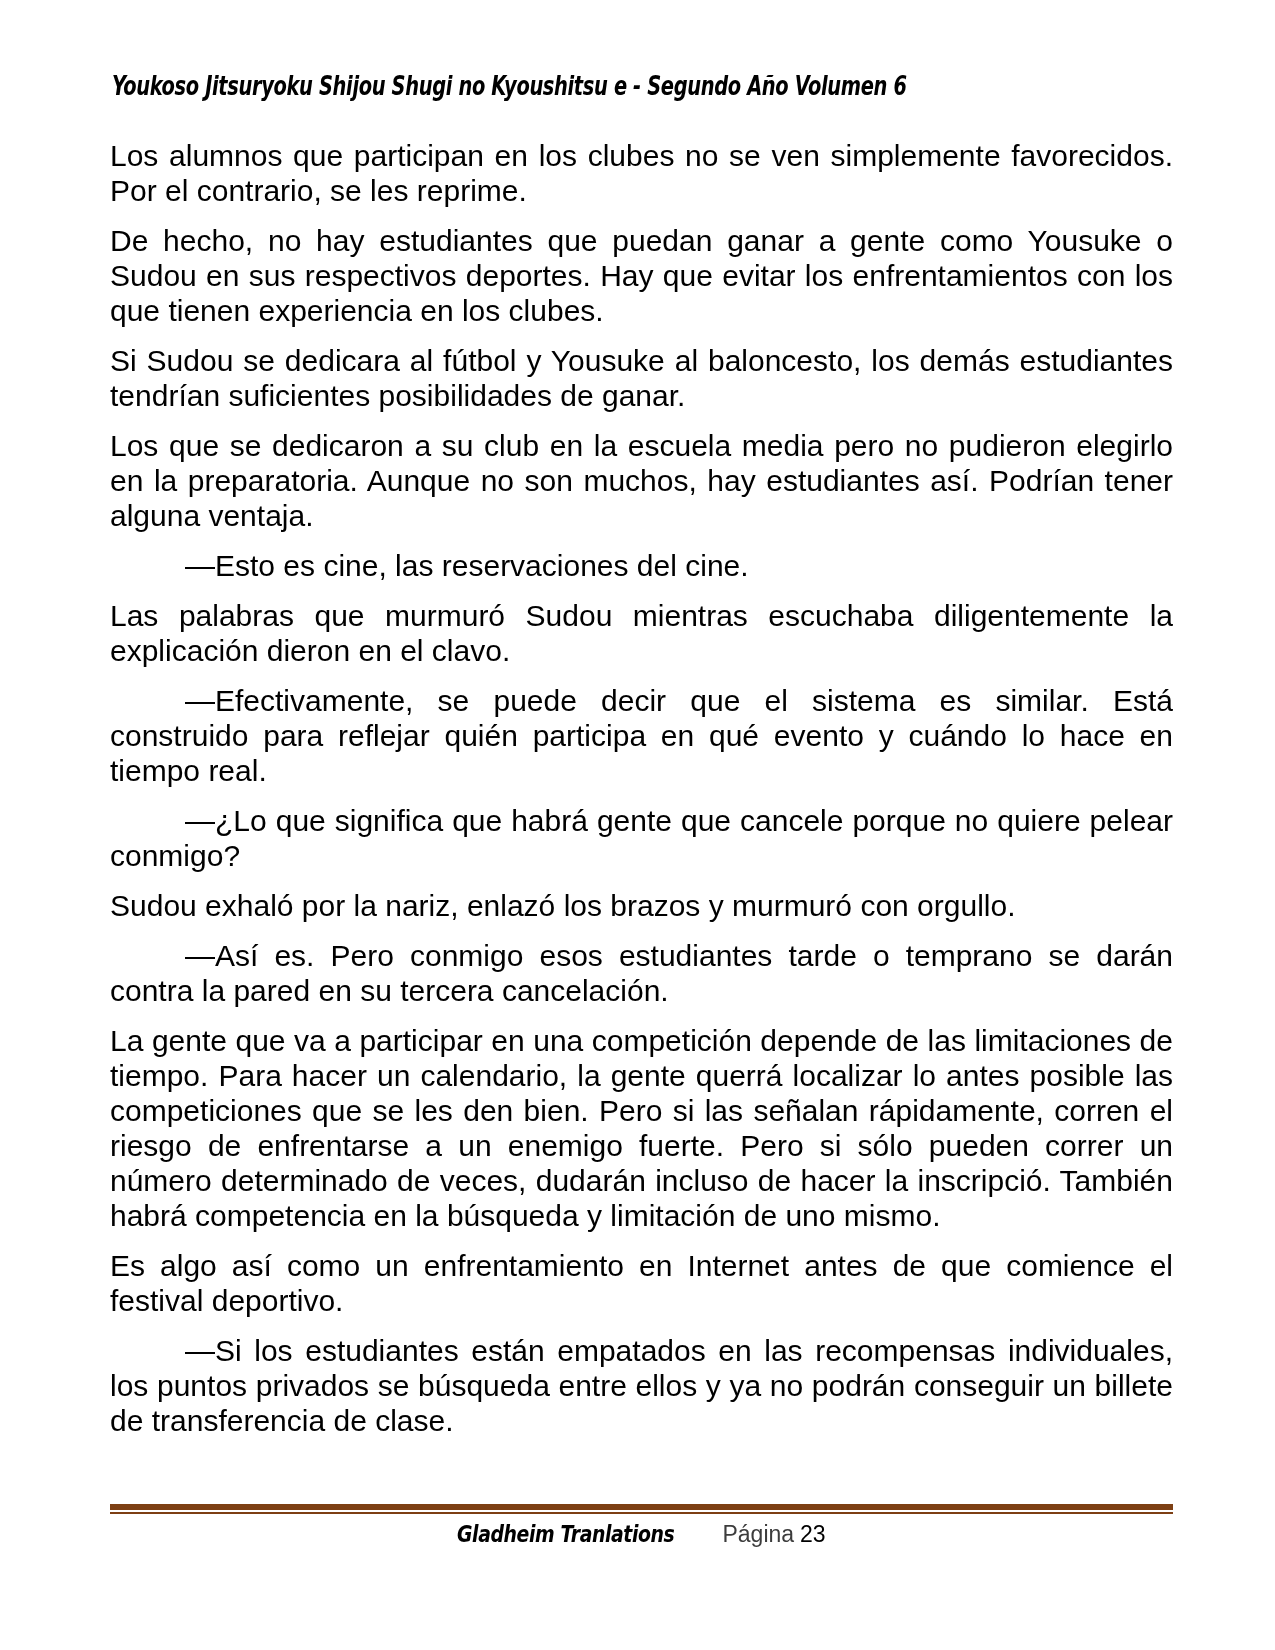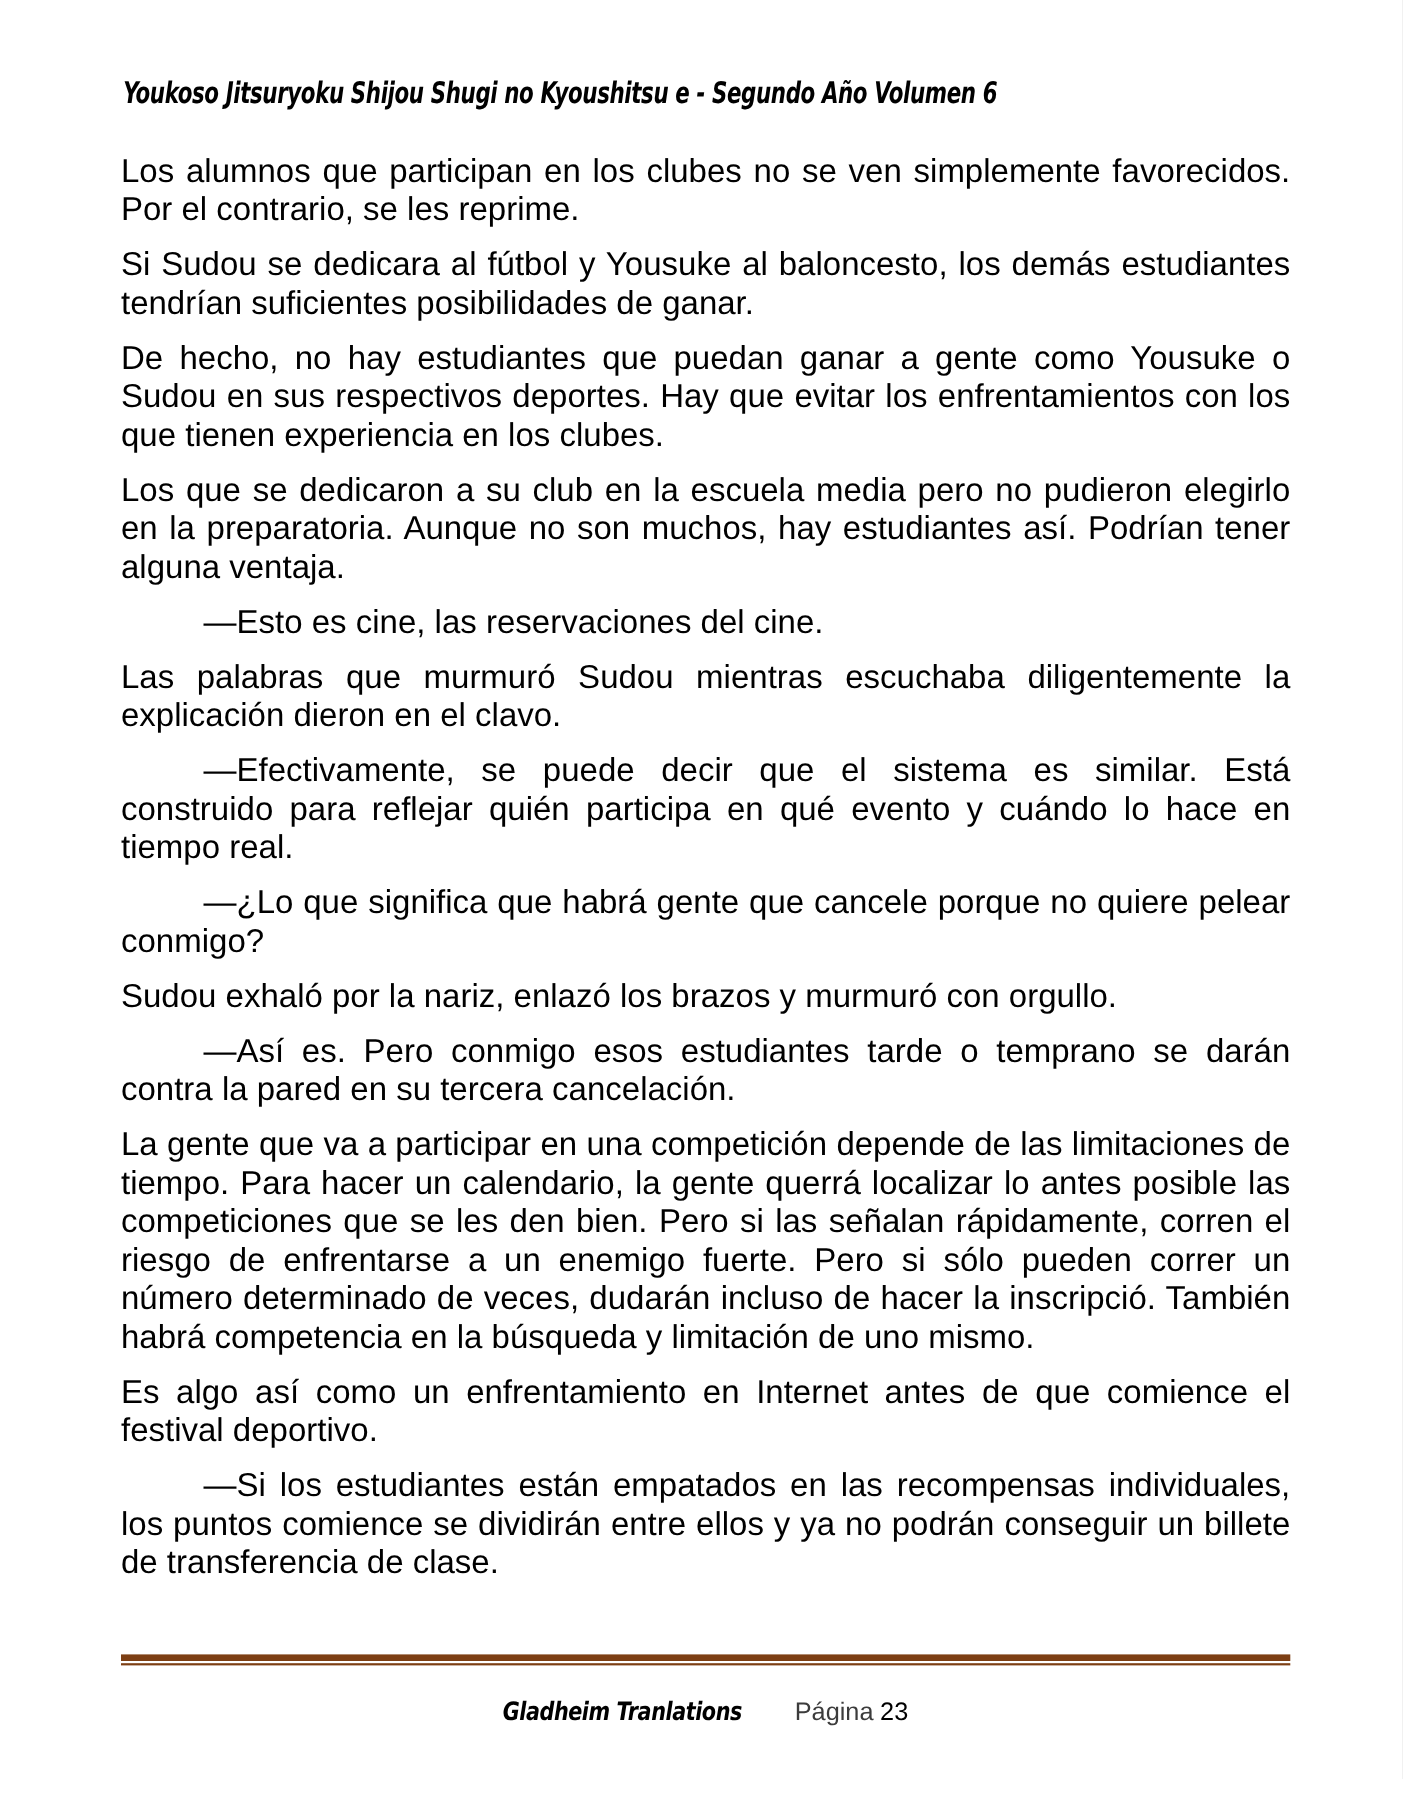--- a/index.html
+++ b/index.html
@@ -67,50 +67,49 @@
     font-size: 23px;
     letter-spacing: -0.5px;
     transform: scaleX(0.82);
     transform-origin: left center;
     white-space: nowrap;
   }
   .page-label {
     font-size: 23px;
     color: #3c3c3c;
     white-space: nowrap;
-    margin-top: 22px;
   }
   .page-label .num {
     color: #000000;
     margin-left: 6px;
   }
 </style>
 </head>
 <body>
 
 <div class="page">
 
   <div class="header">
     <span class="header-title">Youkoso Jitsuryoku Shijou Shugi no Kyoushitsu e - Segundo Año Volumen 6</span>
   </div>
 
   <div class="content">
       <p>Los alumnos que participan en los clubes no se ven simplemente favorecidos. Por el contrario, se les reprime.</p>
+      <p>De hecho, no hay estudiantes que puedan ganar a gente como Yousuke o Sudou en sus respectivos deportes. Hay que evitar los enfrentamientos con los que tienen experiencia en los clubes.</p>
       <p>Si Sudou se dedicara al fútbol y Yousuke al baloncesto, los demás estudiantes tendrían suficientes posibilidades de ganar.</p>
-      <p>De hecho, no hay estudiantes que puedan ganar a gente como Yousuke o Sudou en sus respectivos deportes. Hay que evitar los enfrentamientos con los que tienen experiencia en los clubes.</p>
       <p>Los que se dedicaron a su club en la escuela media pero no pudieron elegirlo en la preparatoria. Aunque no son muchos, hay estudiantes así. Podrían tener alguna ventaja.</p>
       <p class="dialogue">—Esto es cine, las reservaciones del cine.</p>
       <p>Las palabras que murmuró Sudou mientras escuchaba diligentemente la explicación dieron en el clavo.</p>
       <p class="dialogue">—Efectivamente, se puede decir que el sistema es similar. Está construido para reflejar quién participa en qué evento y cuándo lo hace en tiempo real.</p>
       <p class="dialogue">—¿Lo que significa que habrá gente que cancele porque no quiere pelear conmigo?</p>
       <p>Sudou exhaló por la nariz, enlazó los brazos y murmuró con orgullo.</p>
       <p class="dialogue">—Así es. Pero conmigo esos estudiantes tarde o temprano se darán contra la pared en su tercera cancelación.</p>
       <p>La gente que va a participar en una competición depende de las limitaciones de tiempo. Para hacer un calendario, la gente querrá localizar lo antes posible las competiciones que se les den bien. Pero si las señalan rápidamente, corren el riesgo de enfrentarse a un enemigo fuerte. Pero si sólo pueden correr un número determinado de veces, dudarán incluso de hacer la inscripció. También habrá competencia en la búsqueda y limitación de uno mismo.</p>
       <p>Es algo así como un enfrentamiento en Internet antes de que comience el festival deportivo.</p>
-      <p class="dialogue">—Si los estudiantes están empatados en las recompensas individuales, los puntos comience se dividirán entre ellos y ya no podrán conseguir un billete de transferencia de clase.</p>
+      <p class="dialogue">—Si los estudiantes están empatados en las recompensas individuales, los puntos privados se búsqueda entre ellos y ya no podrán conseguir un billete de transferencia de clase.</p>
     </div>
 
   <div class="footer">
     <div class="footer-rule" style="border-top-color: rgb(125, 63, 20); border-bottom-color: rgb(125, 63, 20);"></div>
     <div class="footer-row">
       <span class="translator">Gladheim Tranlations</span>
       <span class="page-label">
         <span>Página</span><span class="num">23</span>
       </span>
     </div>

